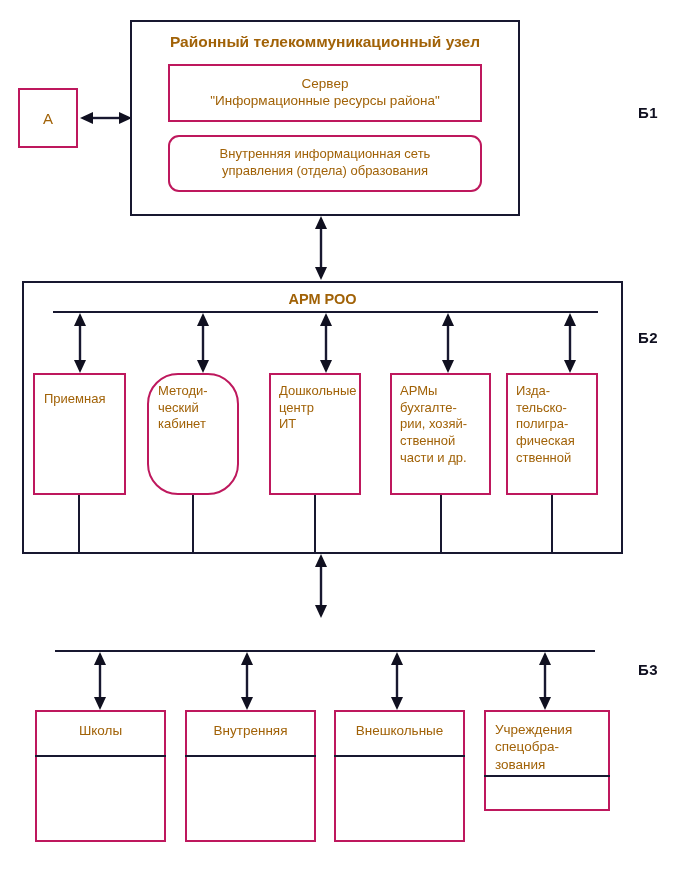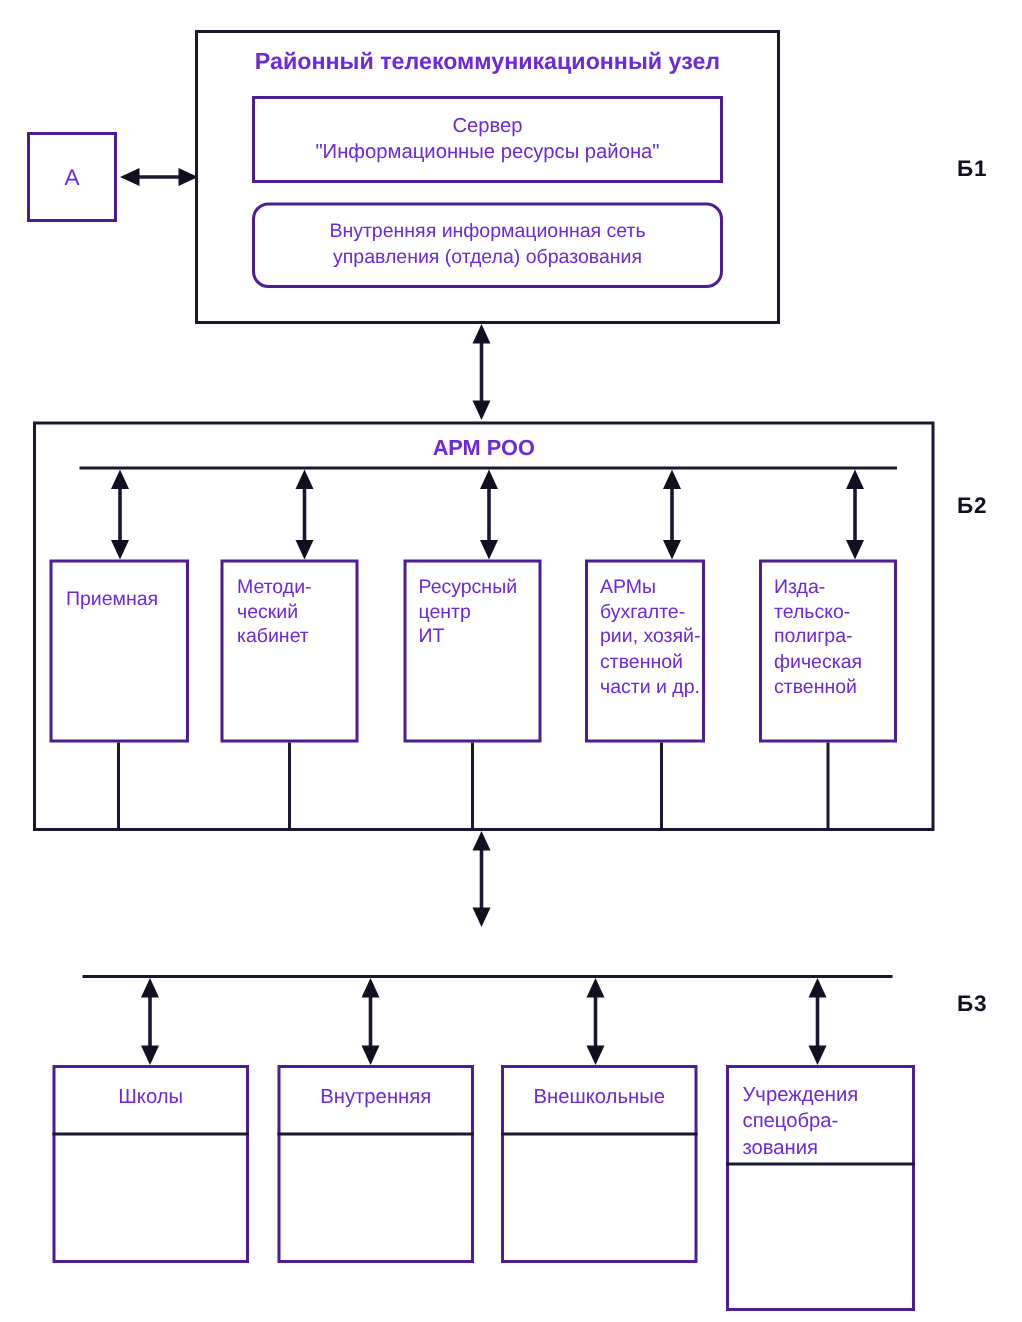--- a/index.html
+++ b/index.html
@@ -13,35 +13,35 @@
   }
   #canvas {
     position: relative;
     width: 681px;
     height: 881px;
     background: #ffffff;
     overflow: hidden;
   }
   .box {
     position: absolute;
-    border: 2px solid #4c1d95;
+    border: 2px solid #be185d;
     background: #ffffff;
     box-sizing: border-box;
   }
   .frame {
     position: absolute;
     border: 2px solid #181830;
     background: #ffffff;
     box-sizing: border-box;
   }
   .txt {
     position: absolute;
     white-space: pre-line;
     line-height: 1.28;
-    color: #6d28d9;
+    color: #a16207;
   }
   .ctr {
     text-align: center;
   }
   .lft {
     text-align: left;
   }
   .bold {
     font-weight: bold;
   }
@@ -140,31 +140,31 @@
   </svg>
   <svg class="arrow" style="left:561px; top:313px; width:18px; height:60px;">
     <line x1="9" y1="10" x2="9" y2="50"></line>
     <polygon points="9,0 3,13 15,13"></polygon>
     <polygon points="9,60 3,47 15,47"></polygon>
   </svg>
 
   <div class="box" style="left:33px; top:373px; width:93px; height:122px;">
     <div class="txt lft" style="left:9px; top:16px; width:80px; font-size:13px;">Приемная</div>
   </div>
-  <div class="box" style="left:147px; top:373px; width:92px; height:122px;">
+  <div class="box" style="left:147px; top:373px; width:92px; height:122px;border-radius:31px;">
     <div class="txt lft" style="left:9px; top:8px; width:80px; font-size:13px;">Методи-
 ческий
 кабинет</div>
   </div>
   <div class="box" style="left:269px; top:373px; width:92px; height:122px;">
-    <div class="txt lft" style="left:8px; top:8px; width:84px; font-size:13px;">Ресурсный
+    <div class="txt lft" style="left:8px; top:8px; width:84px; font-size:13px;">Дошкольные
 центр
 ИТ</div>
   </div>
-  <div class="box" style="left:390px; top:373px; width:80px; height:122px;">
+  <div class="box" style="left:390px; top:373px; width:101px; height:122px;">
     <div class="txt lft" style="left:8px; top:8px; width:93px; font-size:13px;">АРМы
 бухгалте-
 рии, хозяй-
 ственной
 части и др.</div>
   </div>
   <div class="box" style="left:506px; top:373px; width:92px; height:122px;">
     <div class="txt lft" style="left:8px; top:8px; width:84px; font-size:13px;">Изда-
 тельско-
 полигра-
@@ -218,21 +218,21 @@
   <div class="box" style="left:185px; top:710px; width:131px; height:132px;">
     <div class="txt ctr" style="left:0; top:10px; width:127px; font-size:13.5px;">Внутренняя</div>
     <div class="hline" style="left:-2px; top:43px; width:131px;"></div>
   </div>
 
   <div class="box" style="left:334px; top:710px; width:131px; height:132px;">
     <div class="txt ctr" style="left:0; top:10px; width:127px; font-size:13.5px;">Внешкольные</div>
     <div class="hline" style="left:-2px; top:43px; width:131px;"></div>
   </div>
 
-  <div class="box" style="left:484px; top:710px; width:126px; height:164px;">
+  <div class="box" style="left:484px; top:710px; width:126px; height:101px;">
     <div class="txt lft" style="left:9px; top:9px; width:112px; font-size:13.5px;">Учреждения
 спецобра-
 зования</div>
     <div class="hline" style="left:-2px; top:63px; width:126px;"></div>
   </div>
 
   <div class="tier-label" style="left:638px; top:629px;">Б3</div>
 
 </div>
 

